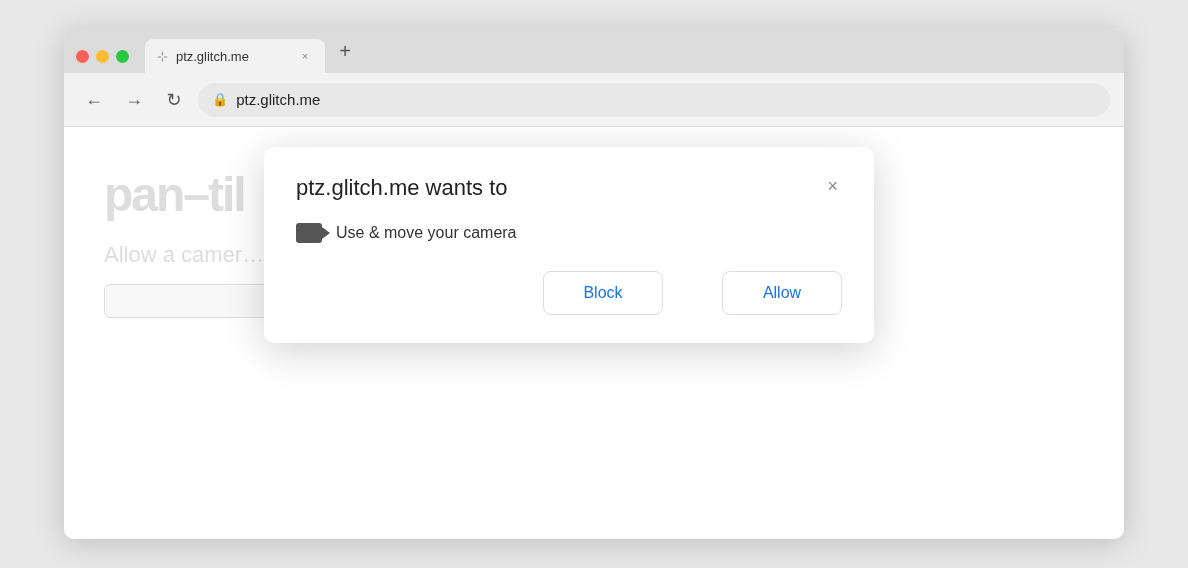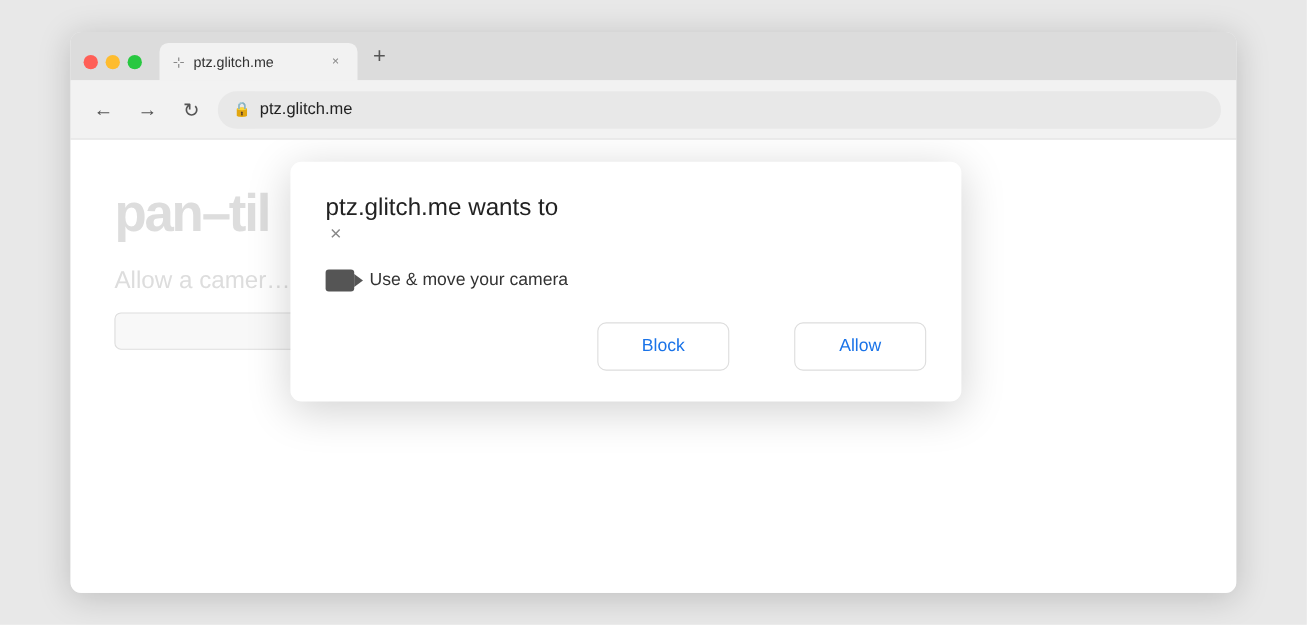--- a/index.html
+++ b/index.html
@@ -201,21 +201,20 @@
       border-radius: 10px;
       box-shadow: 0 8px 40px rgba(0,0,0,0.18);
       padding: 28px 32px 28px 32px;
     }
 
     .dialog-header {
       display: flex;
       align-items: flex-start;
       justify-content: space-between;
       margin-bottom: 22px;
-      flex-direction: column;
     }
 
     .dialog-title {
       font-size: 22px;
       color: #222;
       font-weight: 400;
     }
 
     .dialog-close-btn {
       background: none;

